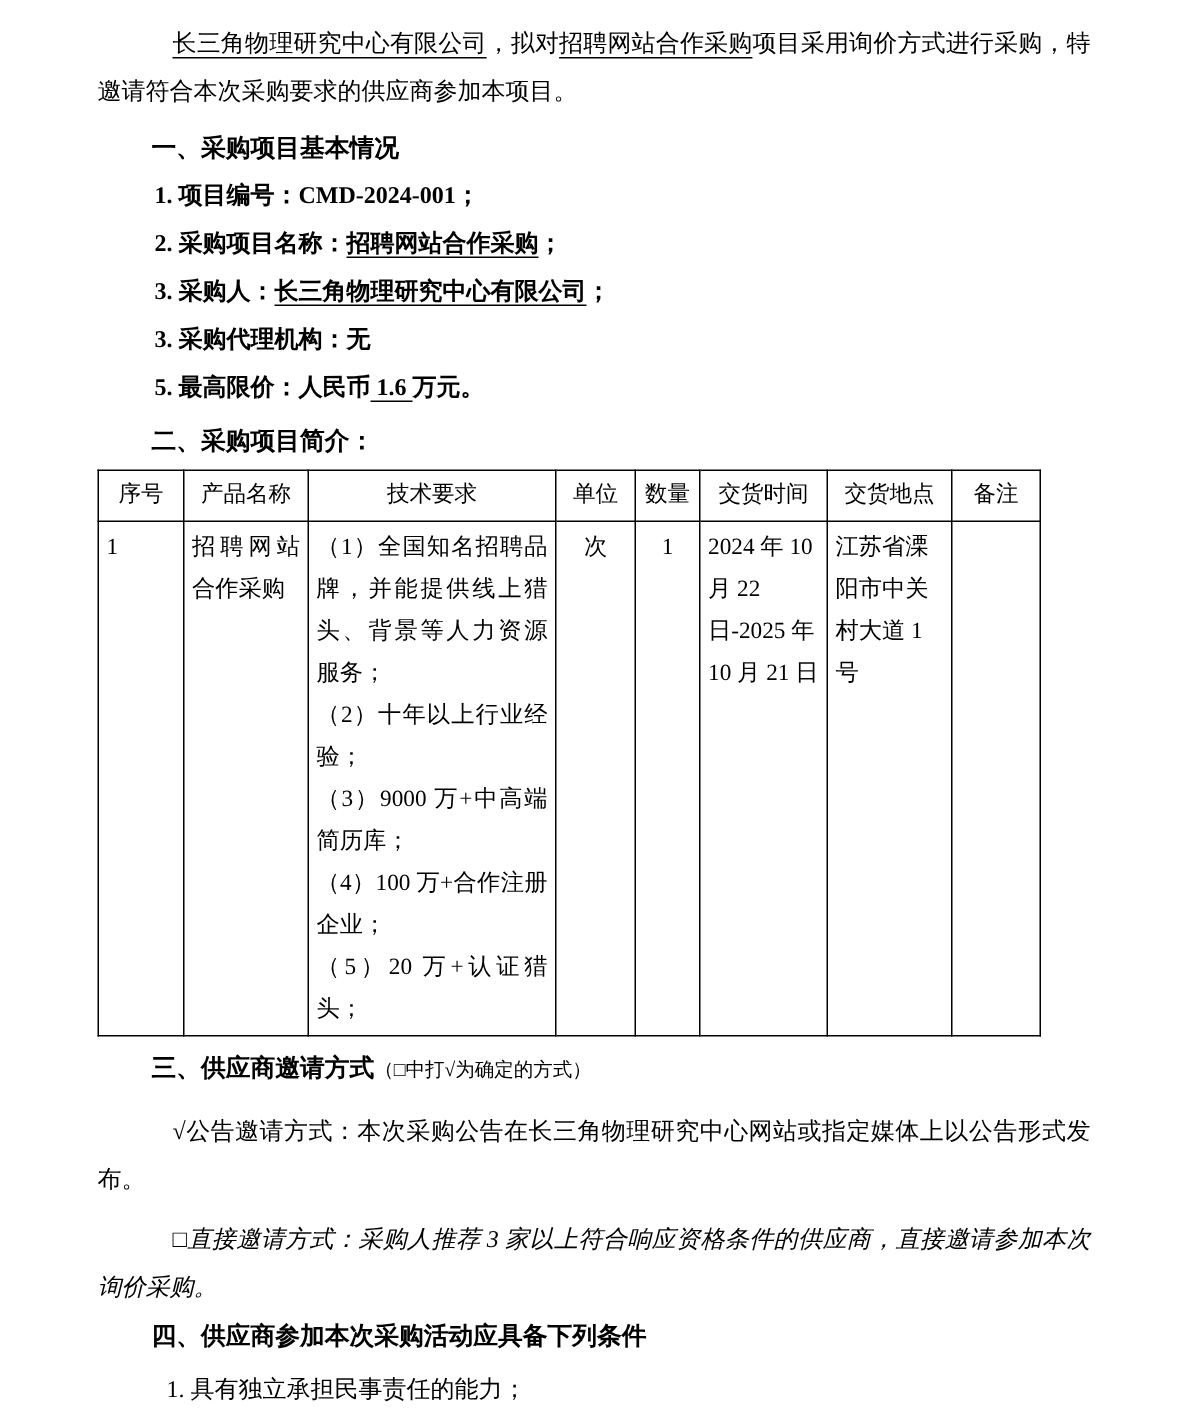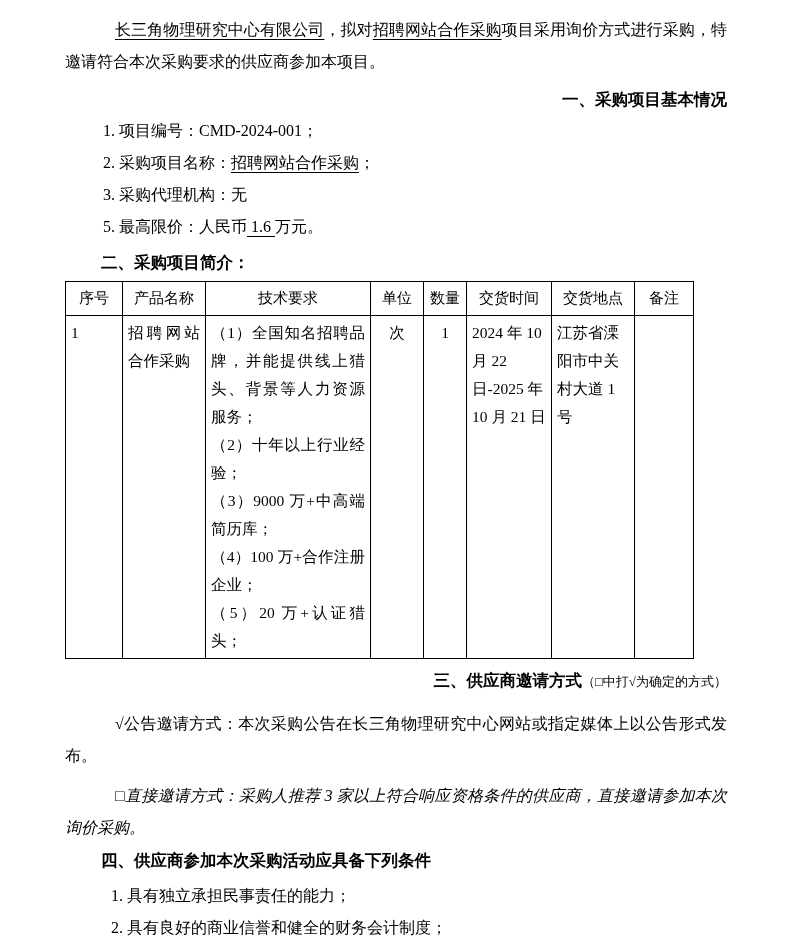--- a/index.html
+++ b/index.html
@@ -29,26 +29,26 @@
     font-weight: 700;
     font-size: 16.5px;
     line-height: 32px;
     text-align: left;
   }
   .sec-title .note {
     font-family: "Liberation Serif", "DejaVu Serif", serif;
     font-weight: 400;
     font-size: 13px;
   }
-  .mt5  { margin-top: 5px; text-align: right; }
+  .mt5  { margin-top: 5px; }
   .mt3  { margin-top: 3px; }
   .mt10 { margin-top: 10px; }
   .mt8  { margin-top: 8px; font-style: italic; }
   .mt4  { margin-top: 4px; }
-  .item { padding-left: 38px; text-align: left; }
+  .item { padding-left: 38px; text-align: left; font-weight: bold; }
   .item4 { padding-left: 46px; text-align: left; }
   .u {
     text-decoration: underline;
     text-decoration-thickness: 1px;
     text-underline-offset: 4px;
   }
   table.proc {
     border-collapse: collapse;
     table-layout: fixed;
     width: 628px;
@@ -87,20 +87,21 @@
 <div class="page">
 
   <p class="para-indent"><span class="u">长三角物理研究中心有限公司</span><span>，拟对</span><span class="u">招聘网站合作采购</span><span>项目采用询价方式进行采购，特邀请符合本次采购要求的供应商参加本项目。</span></p>
 
   <h3 class="sec-title mt5">一、采购项目基本情况</h3>
 
   <p class="item"><span>1. 项目编号：CMD-2024-001；</span><span class="u"></span><span></span></p>
 
   <p class="item"><span>2. 采购项目名称：</span><span class="u">招聘网站合作采购</span><span>；</span></p>
 
+  <p class="item"><span>3. 采购人：</span><span class="u">长三角物理研究中心有限公司</span><span>；</span></p>
 
   <p class="item"><span>3. 采购代理机构：无</span><span class="u"></span><span></span></p>
 
   <p class="item"><span>5. 最高限价：人民币</span><span class="u"> 1.6 </span><span>万元。</span></p>
 
   <h3 class="sec-title mt3">二、采购项目简介：</h3>
 
   <table class="proc">
     <colgroup>
       <col style="width:57px">

